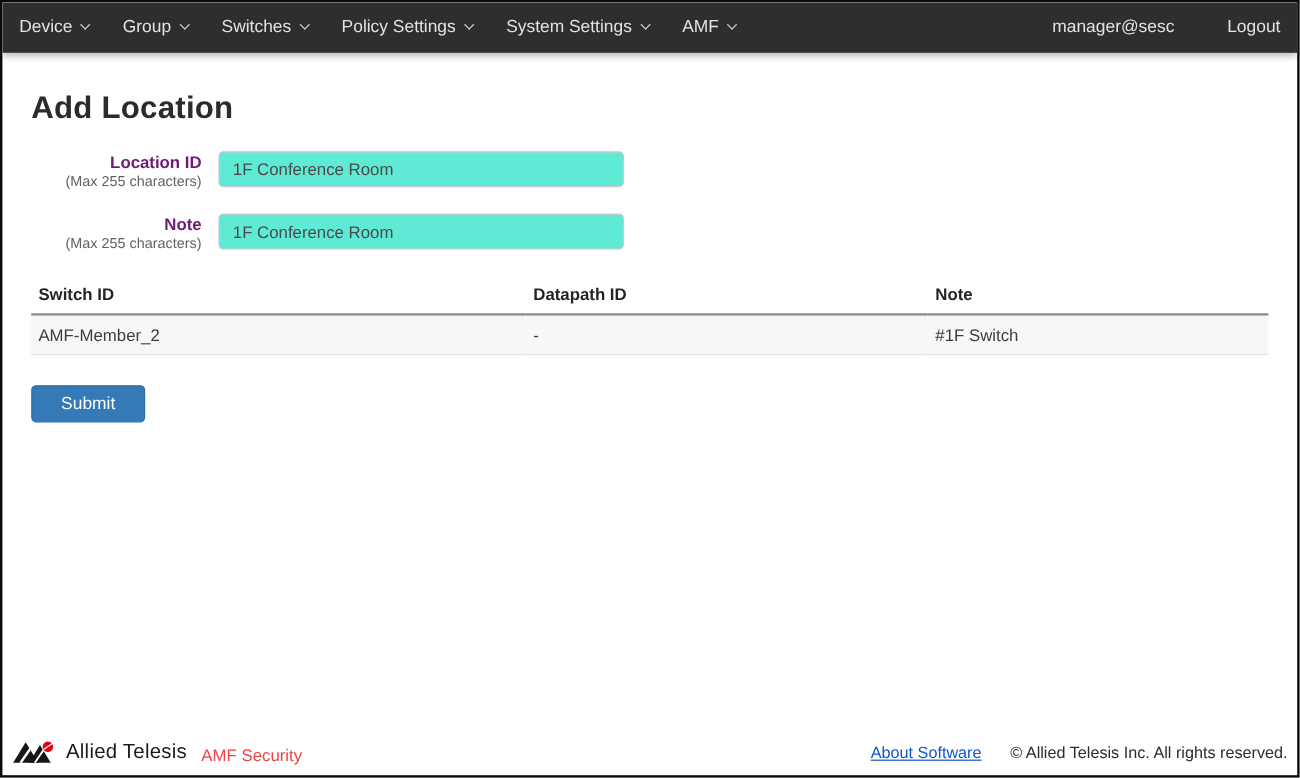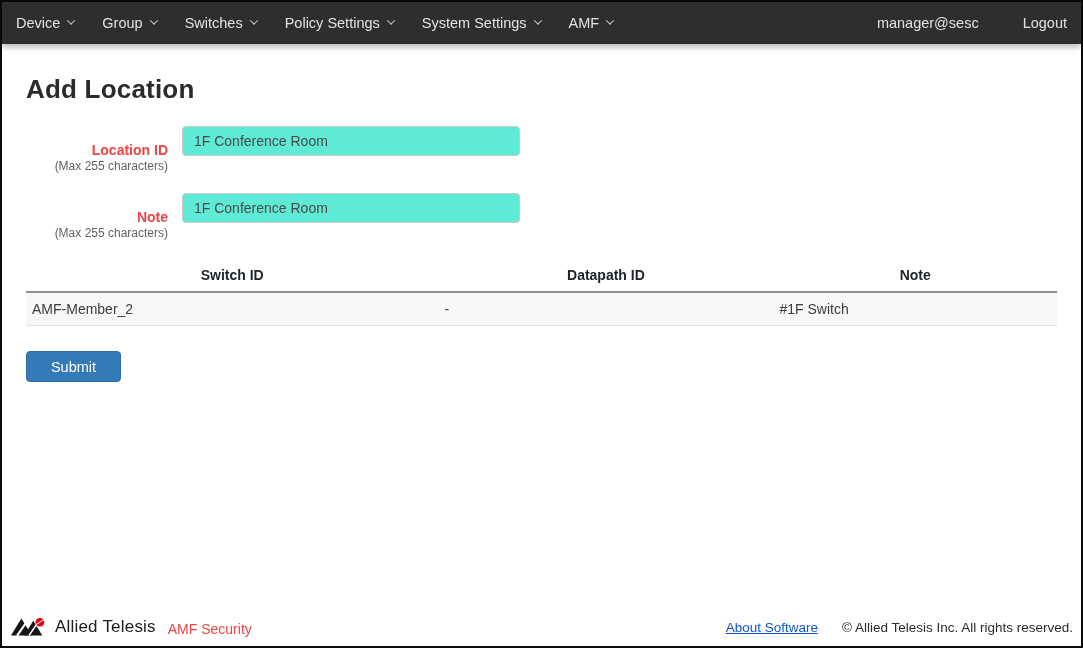--- a/index.html
+++ b/index.html
@@ -40,21 +40,21 @@
   .main { flex:1 1 auto; padding:0 24px; }
   .page-title {
     margin-top:30px;
     font-size:26px; font-weight:600; color:#2b2b2b;
     letter-spacing:0.2px;
   }
 
   .form-area { margin-top:21px; }
   .form-row { display:flex; align-items:flex-start; margin-bottom:19px; }
   .label-col { width:142px; text-align:right; margin-right:14px; padding-top:1px; }
-  .field-label { font-size:14px; font-weight:700; color:#ef4444; line-height:17px;margin-top:15px; }
+  .field-label { font-size:14px; font-weight:700; color:#701a75; line-height:17px; }
   .field-hint { font-size:12px; color:#5f6368; line-height:15px; }
   .text-input {
     width:338px; height:30px;
     border:1px solid #c9c9c9; border-radius:4px;
     padding:4px 11px;
     font-size:14px; color:#4a4a4a;
     font-family:"Liberation Sans","DejaVu Sans",sans-serif;
     outline:none; background:#5eead4;
   }
 
@@ -63,21 +63,21 @@
   .btn-select {
     background:#5bc0de; color:#ffffff;
     border:1px solid #5bc0de; border-radius:4px;
     font-size:13.5px; padding:3px 13px; height:25px;
     cursor:pointer;
     font-family:"Liberation Sans","DejaVu Sans",sans-serif;
   }
 
   table.members { width:100%; border-collapse:collapse; margin-top:14px; }
   table.members th {
-    text-align:center; font-size:14px; font-weight:700; color:#212529;
+    text-align:left; font-size:14px; font-weight:700; color:#212529;
     padding:7px 6px 8px 6px;
     border-bottom:2px solid #8f8f8f;
   }
   table.members td {
     font-size:14px; color:#3c3c3c;
     padding:8px 6px;
     background:#f7f7f7;
     border-bottom:1px solid #e4e4e4;
   }
   .col-switch { width:40%; } .col-datapath { width:32.5%; } .col-note { width:27.5%; }

